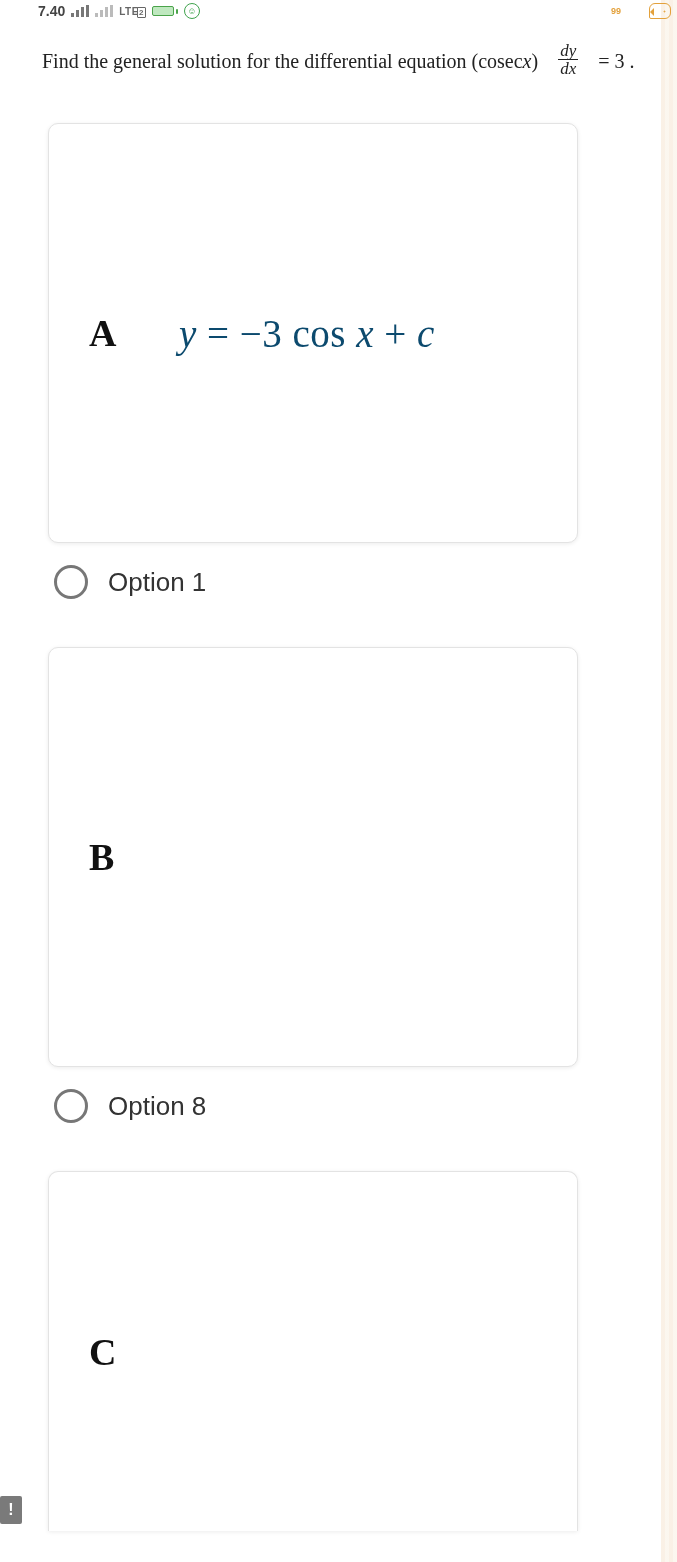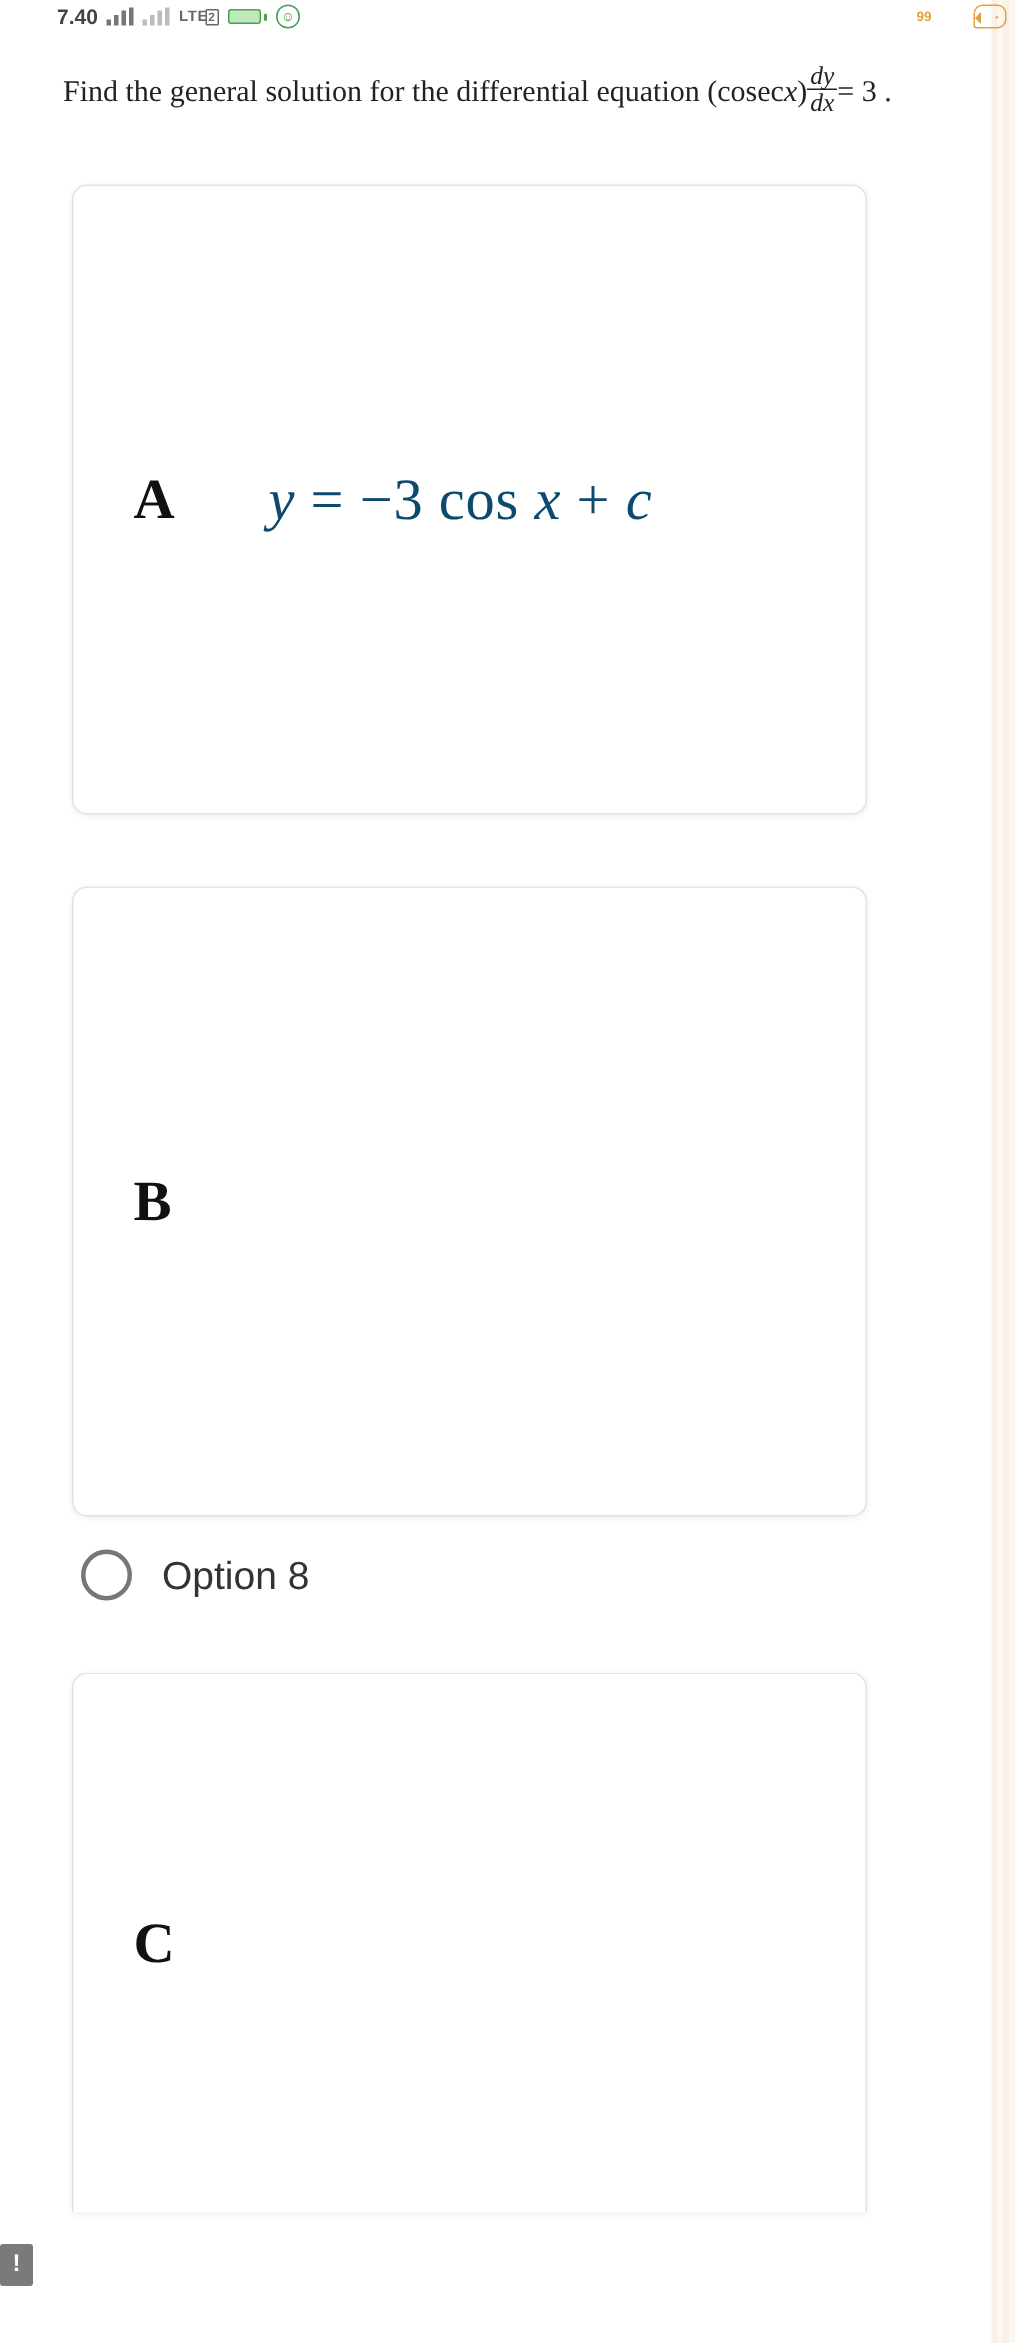--- a/index.html
+++ b/index.html
@@ -40,21 +40,21 @@
   .chat::before{content:"";position:absolute;left:-4px;bottom:2px;width:0;height:0;border:4px solid transparent;border-right-color:#e3a13c;}
   .chat .n{font-size:9px;color:#e3a13c;display:flex;align-items:center;gap:40px;}
   .chat .n svg{width:5px;height:5px;margin-left:1px;}
   .content{padding:18px 38px 0 42px;}
   .question{
     font-family:'Times New Roman',serif;
     font-size:20px;color:#222;
     display:flex;flex-wrap:wrap;align-items:flex-end;gap:0;
     line-height:1.4;
   }
-  .frac{display:inline-flex;flex-direction:column;align-items:center;font-style:italic;margin:0 0;position:relative;top:2px;}
+  .frac{display:inline-flex;flex-direction:column;align-items:center;font-style:italic;margin:0 20px;position:relative;top:2px;}
   .frac .num,.frac .den{font-size:17px;line-height:1;padding:0 2px;}
   .frac .num{border-bottom:1px solid #222;}
   .card{
     margin:48px 0 22px 6px;
     width:530px;height:420px;
     border-radius:10px;border:1px solid #e3e3e3;
     box-shadow:0 1px 4px rgba(0,0,0,.08);
     background:#fff;
     display:flex;align-items:center;
     padding:0 24px 0 40px;
@@ -137,20 +137,24 @@
       </span>
       <span> = 3 .</span>
     </div>
 
     <div class="card">
       <div class="letter">A</div>
       <div class="formula">
         <span>y</span> <span class="rm">= −3 cos</span> <span>x</span> <span class="rm">+</span> <span>c</span>
       </div>
     </div>
+    <div class="option-row">
+      <div class="radio"></div>
+      <div class="option-label">Option 1</div>
+    </div>
 
     <div class="card">
       <div class="letter">B</div>
     </div>
     <div class="option-row">
       <div class="radio"></div>
       <div class="option-label">Option 8</div>
     </div>
 
     <div class="card last">

